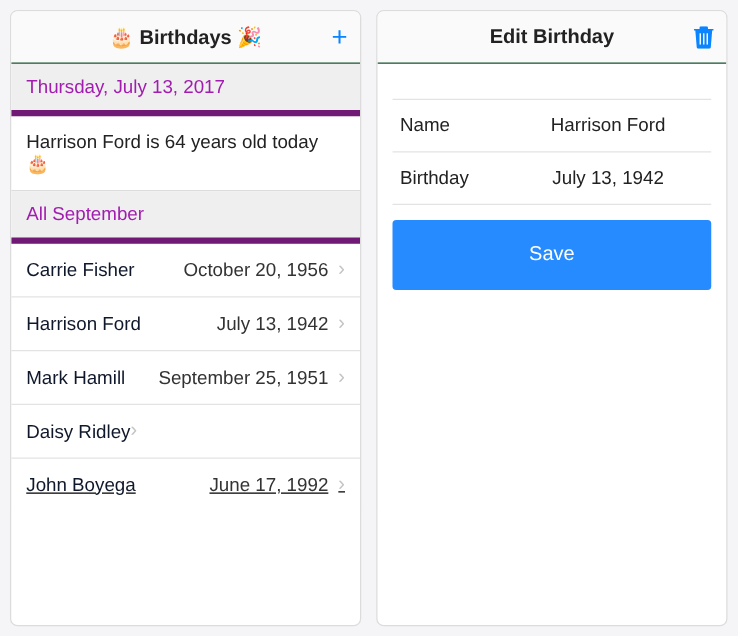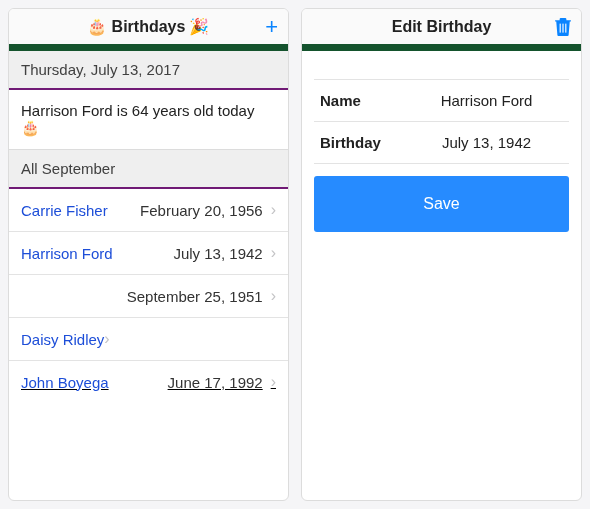--- a/index.html
+++ b/index.html
@@ -19,21 +19,21 @@
     display: flex;
     flex-direction: column;
     overflow: hidden;
   }
   .titlebar {
     position: relative;
     height: 42px;
     display: flex;
     align-items: center;
     justify-content: center;
-    border-bottom: 7px solid #14532d;
+    border-bottom: 1px solid #14532d;
     background: #fafafa;
   }
   .titlebar .title {
     font-weight: 600;
     font-size: 16px;
     color: #222;
   }
   .titlebar .title .emoji { font-weight: normal; }
   .titlebar .action-right {
     position: absolute;
@@ -42,42 +42,42 @@
     height: 100%;
     display: flex;
     align-items: center;
     font-size: 22px;
     color: #0a84ff;
     cursor: pointer;
   }
   .titlebar .trash svg { width: 16px; height: 18px; }
   .section-header {
     background: #efefef;
-    color: #404040;
+    color: #a21caf;
     font-size: 15px;
     padding: 10px 12px;
-    border-bottom: 2px solid #701a75;
+    border-bottom: 5px solid #701a75;
   }
   .today-row {
     padding: 12px;
     font-size: 15px;
     color: #222;
     border-bottom: 1px solid #dcdcdc;
   }
   .list { display: flex; flex-direction: column; }
   .list-row {
     display: flex;
     align-items: center;
     padding: 12px;
     border-bottom: 1px solid #e3e3e3;
     font-size: 15px;
     cursor: pointer;
   }
   .list-row:last-child { border-bottom: none; text-decoration: underline; }
-  .list-row .name { color: #1d4ed8; flex: 0 0 auto; }
+  .list-row .name { color: #0f172a; flex: 0 0 auto; }
   .list-row .date { color: #333; flex: 1; text-align: right; padding-right: 8px; }
   .list-row .chevron { color: #c4c4c6; font-size: 16px; }
   .section-header.all {
     border-top: none;
   }
   
   .detail-body {
     padding: 18px 12px 12px 12px;
     display: flex;
     flex-direction: column;
@@ -86,21 +86,21 @@
     margin-top: 10px;
   }
   .field-row {
     display: flex;
     align-items: center;
     padding: 12px 6px;
     border-bottom: 1px solid #e3e3e3;
     font-size: 15px;
   }
   .field-row:first-child { border-top: 1px solid #e3e3e3; }
-  .field-label { width: 90px; color: #222; font-weight: bold; }
+  .field-label { width: 90px; color: #222; }
   .field-value { flex: 1; color: #222; text-align: center; }
   .save-btn {
     margin-top: 12px;
     background: #268bff;
     color: #fff;
     border: none;
     border-radius: 3px;
     height: 56px;
     font-size: 16px;
     cursor: pointer;
@@ -124,29 +124,30 @@
   </div>
 
   <div class="section-header">Thursday, July 13, 2017</div>
   <div class="today-row">Harrison Ford is 64 years old today 🎂</div>
 
   <div class="section-header all">All September</div>
 
   <div class="list" id="birthday-list">
       <div class="list-row">
         <span class="name">Carrie Fisher</span>
-        <span class="date">February 20, 1956</span>
+        <span class="date">October 20, 1956</span>
         <span class="chevron">›</span>
       </div>
       <div class="list-row">
         <span class="name">Harrison Ford</span>
         <span class="date">July 13, 1942</span>
         <span class="chevron">›</span>
       </div>
       <div class="list-row">
+        <span class="name">Mark Hamill</span>
         <span class="date">September 25, 1951</span>
         <span class="chevron">›</span>
       </div>
       <div class="list-row">
         <span class="name">Daisy Ridley</span>
         <span class="chevron">›</span>
       </div>
       <div class="list-row">
         <span class="name">John Boyega</span>
         <span class="date">June 17, 1992</span>

